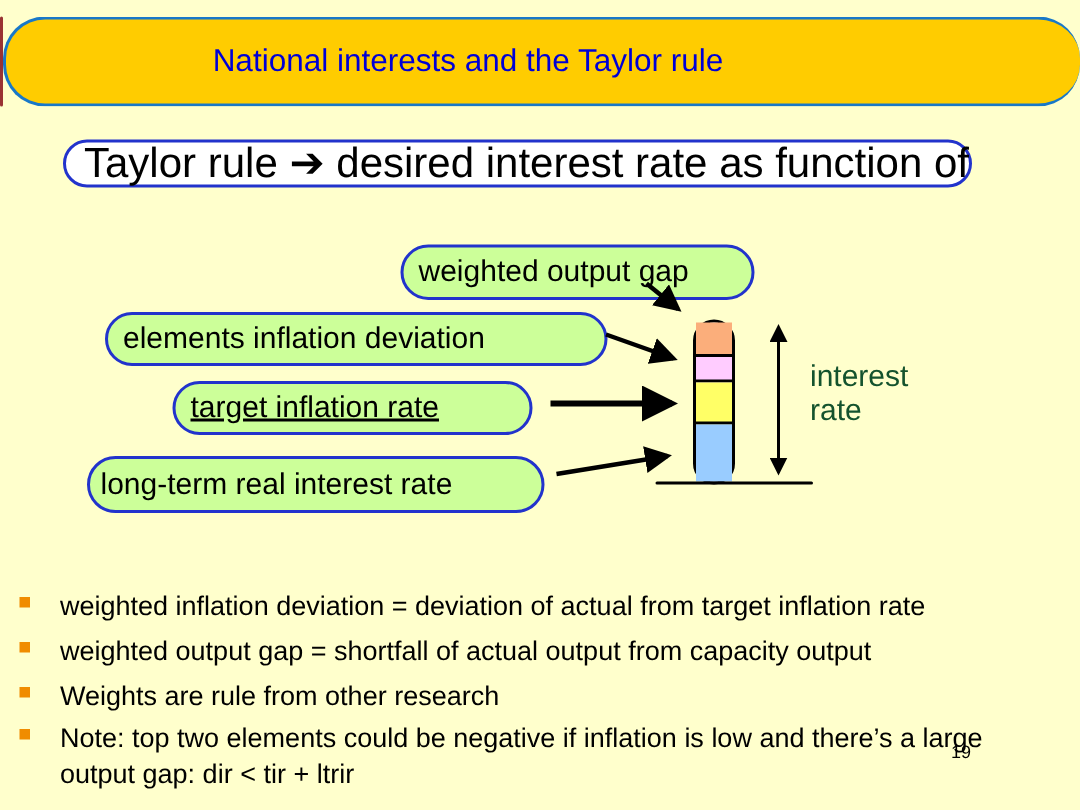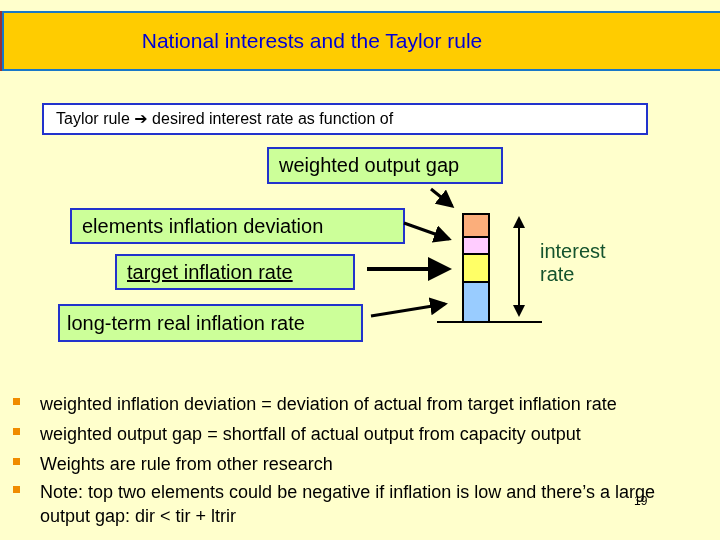--- a/index.html
+++ b/index.html
@@ -1,46 +1,46 @@
 <!DOCTYPE html>
 <html><head>
 <meta charset="utf-8">
 <style>
   html,body{margin:0;padding:0;}
   body{
     width:720px;height:540px;position:relative;overflow:hidden;
     font-family:"Liberation Sans",sans-serif;
     background:#FFFFCC;
   }
-  .abs{position:absolute;box-sizing:border-box;}
+  .abs{position:absolute;box-sizing:border-box;border-radius:28px;}
 
   
   .title-bar{
     left:2px;top:11px;width:718px;height:60px;
     background:#FFCC00;
     border:2px solid #1878C8;border-right:none;
     color:#0000D6;font-size:21px;line-height:56px;
     text-align:center;padding-right:100px;
   }
   .edge-line{left:0;top:11px;width:2px;height:60px;background:#993333;}
 
   
   .header-box{
-    left:42px;top:103px;width:606px;height:32px;
+    left:42px;top:93px;width:606px;height:32px;
     background:#FFFFFF;border:2px solid #2233CC;
-    font-size:16px;line-height:28px;color:#000;
+    font-size:28px;line-height:28px;color:#000;
     padding-left:12px;white-space:nowrap;
   }
 
   
   .gbox{
     background:#CCFF99;border:2px solid #2233CC;
     font-size:20px;color:#000;padding-left:10px;white-space:nowrap;
   }
-  .gbox1{left:267px;top:147px;width:236px;height:37px;line-height:33px;}
+  .gbox1{left:267px;top:163px;width:236px;height:37px;line-height:33px;}
   .gbox2{left:70px; top:208px;width:335px;height:36px;line-height:32px;}
   .gbox3{left:115px;top:254px;width:240px;height:36px;line-height:32px;text-decoration:underline;}
   .gbox4{left:58px; top:304px;width:305px;height:38px;line-height:34px;padding-left:7px;}
 
   
   .bar{
     left:462px;top:213px;width:28px;height:110px;
     border:2px solid #000;background:#fff;
   }
   .bar .seg{width:100%;}
@@ -76,21 +76,21 @@
 
 <div class="abs edge-line"></div>
 
 <div class="abs title-bar">National interests and the Taylor rule</div>
 
 <div class="abs header-box">Taylor rule ➔ desired interest rate as function of</div>
 
 <div class="abs gbox gbox1">weighted output gap</div>
 <div class="abs gbox gbox2">elements inflation deviation</div>
 <div class="abs gbox gbox3">target inflation rate</div>
-<div class="abs gbox gbox4">long-term real inflation rate</div>
+<div class="abs gbox gbox4">long-term real interest rate</div>
 
 <div class="abs bar">
   <div class="seg seg-orange" style="background: rgb(251, 174, 123);"></div>
   <div class="seg seg-pink" style="background: rgb(255, 204, 255);"></div>
   <div class="seg seg-yellow" style="background: rgb(255, 255, 102);"></div>
   <div class="seg seg-blue" style="background: rgb(153, 204, 255);"></div>
 </div>
 
 <div class="abs baseline"></div>
 

